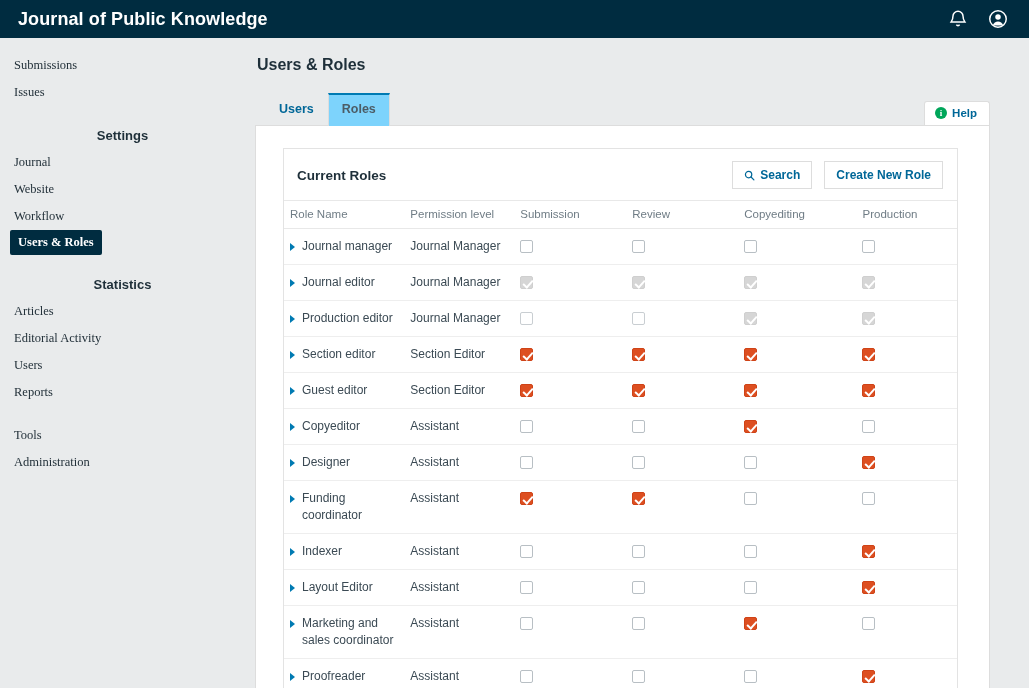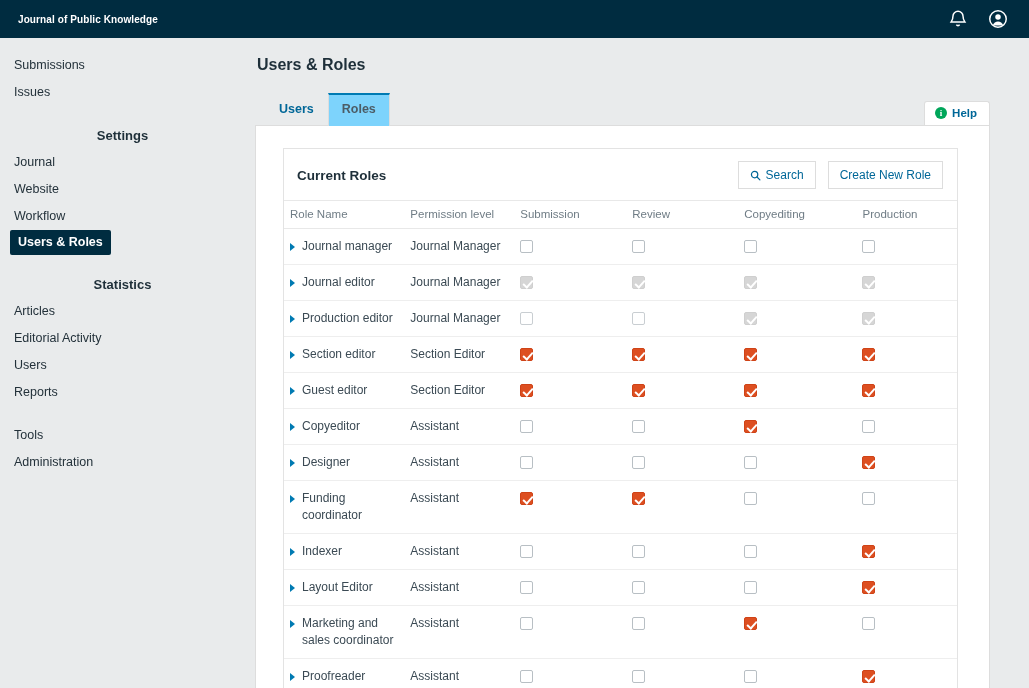--- a/index.html
+++ b/index.html
@@ -21,21 +21,21 @@
   
   .topbar {
     height: 38px;
     background: #002c40;
     display: flex;
     align-items: center;
     padding: 0 14px 0 18px;
   }
   .topbar-title {
     color: #ffffff;
-    font-size: 10px;
+    font-size: 18px;
     font-weight: bold;
     letter-spacing: .1px;
   }
   .topbar-spacer { flex: 1; }
   .topbar-icons { display: flex; align-items: center; gap: 18px; padding-right: 6px; }
   .topbar-icon { width: 22px; height: 22px; display: block; color: #ffffff; cursor: pointer; }
   .topbar-icon svg { display: block; width: 22px; height: 22px; }
 
   
   .page {
@@ -53,20 +53,21 @@
   }
   .nav-group { margin-bottom: 2px; }
   .nav-item {
     display: block;
     padding: 5px 14px;
     font-size: 12.5px;
     color: #23313a;
     text-decoration: none;
     line-height: 17px;
     cursor: pointer;
+    font-family: Liberation Serif, serif;
   }
   .nav-heading {
     padding: 5px 14px;
     font-size: 13px;
     font-weight: bold;
     color: #1e2f39;
     line-height: 17px;
     text-align: center;
   }
   .nav-item.active {
@@ -179,21 +180,21 @@
     font-weight: bold;
     color: #1e2f39;
   }
   .card-head-spacer { flex: 1; }
   .card-actions { display: flex; align-items: stretch; }
   .btn {
     border: 1px solid #ddd;
     background: #ffffff;
     color: #006798;
     font-size: 12px;
-    font-weight: normal;
+    font-weight: bold;
     font-family: "Liberation Sans", sans-serif;
     padding: 6px 11px;
     cursor: pointer;
     display: flex;
     align-items: center;
     gap: 5px;
     line-height: 14px;
     white-space: nowrap;
   }
   .btn + .btn { margin-left: 12px; }

